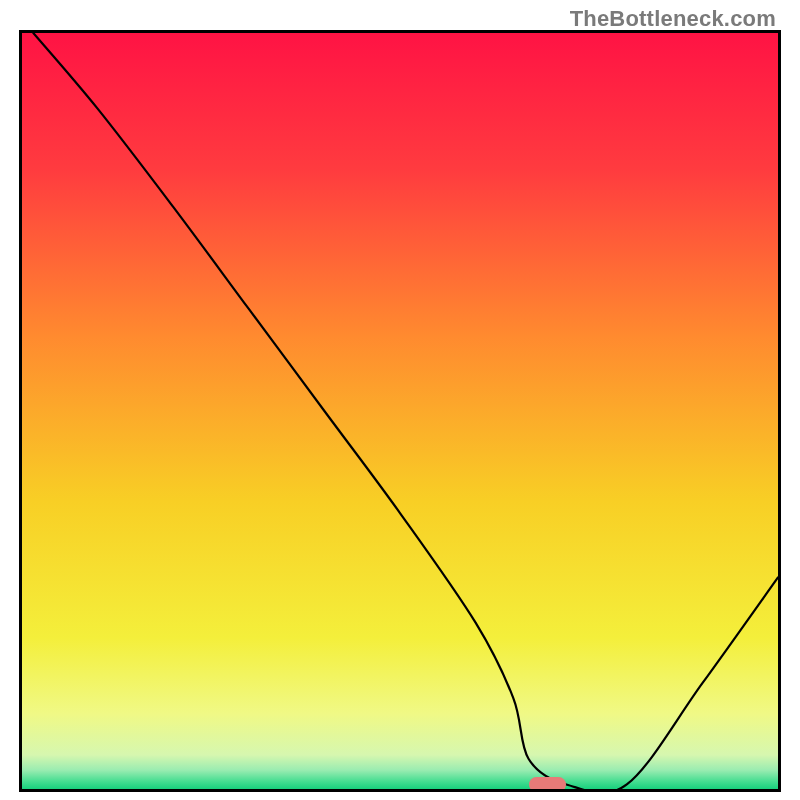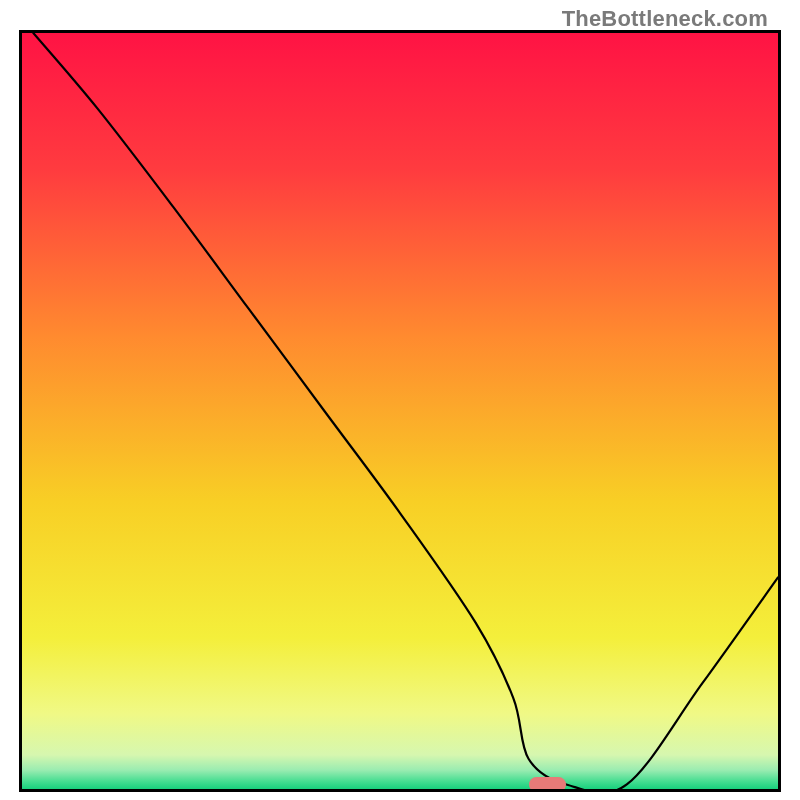--- a/index.html
+++ b/index.html
@@ -12,21 +12,21 @@
     font-family: Arial, Helvetica, sans-serif;
   }
   .container {
     position: relative;
     width: 800px;
     height: 800px;
   }
   .watermark {
     position: absolute;
     top: 6px;
-    right: 32px;
+    right: 24px;
     font-size: 22px;
     font-weight: 600;
     color: #7a7a7a;
     letter-spacing: 0.2px;
     user-select: none;
   }
   .plot-frame {
     position: absolute;
     left: 19px;
     top: 30px;

